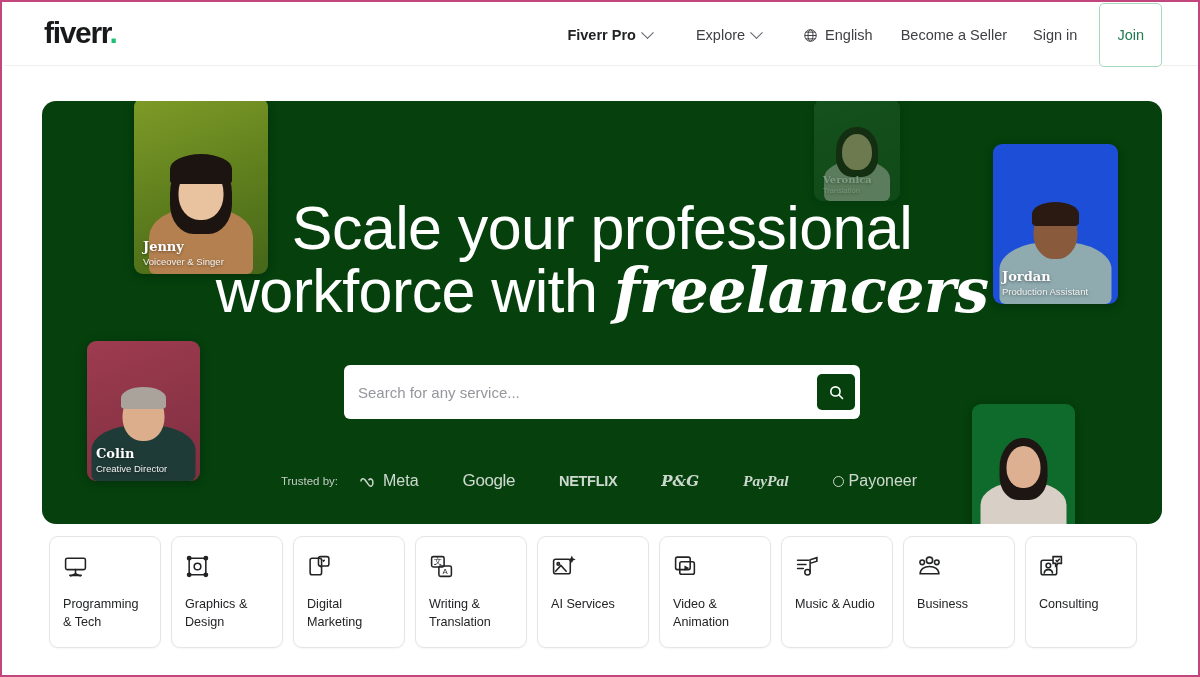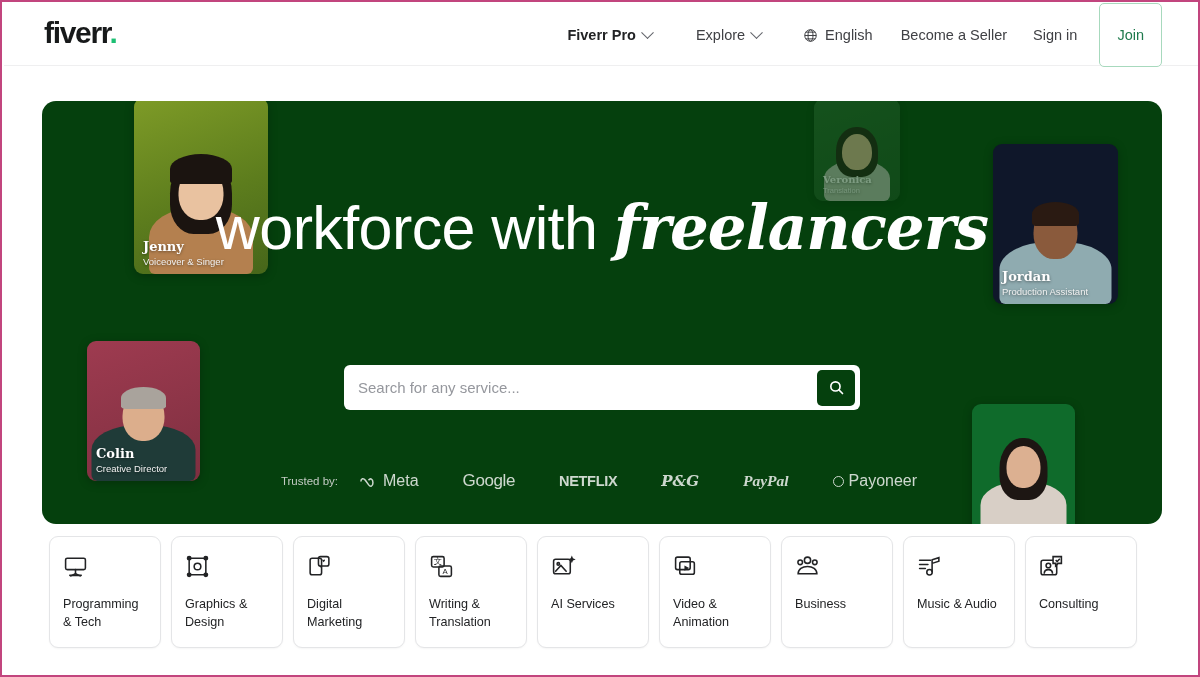--- a/index.html
+++ b/index.html
@@ -127,21 +127,21 @@
     font-weight: 700;
     letter-spacing: -1px;
   }
 
   
   .search-wrap {
     position: absolute;
     left: 302px;
     top: 264px;
     width: 516px;
-    height: 45px;
+    height: 54px;
     background: #ffffff;
     border-radius: 6px;
     display: flex;
     align-items: center;
     padding: 0 5px 0 0;
     z-index: 6;
   }
   .search-input {
     flex: 1;
     border: none;
@@ -233,21 +233,21 @@
   }
 
   
   .person { position: absolute; bottom: 0; left: 50%; transform: translateX(-50%); }
   .p-head { position: absolute; border-radius: 50%; left: 50%; transform: translateX(-50%); }
   .p-hair { position: absolute; border-radius: 48% 48% 38% 38%; left: 50%; transform: translateX(-50%); }
   .p-body { position: absolute; bottom: 0; left: 50%; transform: translateX(-50%); border-radius: 44% 44% 6px 6px; }
 
   #card-jenny   { left: 92px;  top: -3px;  width: 134px; height: 176px; background: linear-gradient(160deg,#7e9b27 0%,#5d7d1d 55%,#46661a 100%); }
   #card-veronica{ left: 772px; top: -2px;  width: 86px;  height: 102px; background: linear-gradient(160deg,#27662e,#1d5425); opacity: .48; }
-  #card-jordan  { left: 951px; top: 43px;  width: 125px; height: 160px; background: #0f172a; }
+  #card-jordan  { left: 951px; top: 43px;  width: 125px; height: 160px; background: #1d4ed8; }
   #card-colin   { left: 45px;  top: 240px; width: 113px; height: 140px; background: linear-gradient(160deg,#9e3b50,#7e2f40); }
   #card-nina    { left: 930px; top: 303px; width: 103px; height: 130px; background: #0f6b2b; }
 
   
   .cats {
     position: absolute;
     left: 47px;
     top: 534px;
     width: 1106px;
     display: flex;
@@ -376,20 +376,21 @@
           <div class="p-hair" style="width:48px;height:62px;top:4px;background:#1d1613;"></div>
           <div class="p-head" style="width:34px;height:42px;top:12px;background:#dcb091;border-radius:50% 50% 46% 46%;"></div>
         </div>
       </div>
       <div class="name"></div>
       <div class="role"></div>
     </div>
 
     <div class="hero-center">
       <div class="headline">
+        <div>Scale your professional</div>
         <div><span>workforce with </span><span class="it">freelancers</span></div>
       </div>
     </div>
 
     <div class="search-wrap">
       <input class="search-input" type="text" placeholder="Search for any service..." style="">
       <button class="search-btn">
         <svg width="17" height="17" viewBox="0 0 24 24" fill="none" stroke="#ffffff" stroke-width="2.3" stroke-linecap="round">
           <circle cx="10.5" cy="10.5" r="6.5"></circle>
           <line x1="15.4" y1="15.4" x2="20.5" y2="20.5"></line>
@@ -493,42 +494,42 @@
       <svg class="ico" viewBox="0 0 24 24" fill="none" stroke="currentColor" stroke-width="1.5">
         <rect x="2.5" y="3" width="14" height="12" rx="1.8"></rect>
         <rect x="6.5" y="7.5" width="14" height="12" rx="1.8"></rect>
         <path d="M11 11 L15.5 13.5 L11 16 Z" fill="currentColor" stroke="none"></path>
       </svg>
       <span class="label">Video &amp;
 Animation</span>
     </div>
 
     <div class="cat">
-      <svg class="ico" viewBox="0 0 24 24" fill="none" stroke="currentColor" stroke-width="1.5">
-        <circle cx="12" cy="6" r="3"></circle>
-        <circle cx="5" cy="8" r="2.2"></circle>
-        <circle cx="19" cy="8" r="2.2"></circle>
-        <path d="M3 19 c0-4.4 4-7 9-7 s9 2.6 9 7 z"></path>
-      </svg>
-      <span class="label">Business</span>
-    </div>
-
-    <div class="cat">
       <svg class="ico" viewBox="0 0 24 24" fill="none" stroke="currentColor" stroke-width="1.5" stroke-linecap="round">
         <line x1="2.5" y1="6" x2="13" y2="6"></line>
         <line x1="2.5" y1="10" x2="10.5" y2="10"></line>
         <line x1="2.5" y1="14" x2="8" y2="14"></line>
         <path d="M14.5 17 V5.5 L21 3.5 V7 L14.5 9"></path>
         <circle cx="12" cy="17.5" r="2.6"></circle>
       </svg>
       <span class="label">Music &amp; Audio</span>
     </div>
 
     <div class="cat">
       <svg class="ico" viewBox="0 0 24 24" fill="none" stroke="currentColor" stroke-width="1.5">
+        <circle cx="12" cy="6" r="3"></circle>
+        <circle cx="5" cy="8" r="2.2"></circle>
+        <circle cx="19" cy="8" r="2.2"></circle>
+        <path d="M3 19 c0-4.4 4-7 9-7 s9 2.6 9 7 z"></path>
+      </svg>
+      <span class="label">Business</span>
+    </div>
+
+    <div class="cat">
+      <svg class="ico" viewBox="0 0 24 24" fill="none" stroke="currentColor" stroke-width="1.5">
         <rect x="2" y="6" width="15" height="14" rx="2"></rect>
         <circle cx="9" cy="11" r="2.2"></circle>
         <path d="M5 19 c0-2.6 1.9-4 4-4 s4 1.4 4 4"></path>
         <path d="M13.5 2.5 h8 v6.5 h-3.2 l-2.3 2.4 v-2.4 h-2.5 z" fill="#ffffff" stroke="currentColor"></path>
         <path d="M16 5.8 l1.4 1.5 2.6 -2.8" stroke="currentColor" stroke-width="1.4" fill="none"></path>
       </svg>
       <span class="label">Consulting</span>
     </div>
   </div>
 

